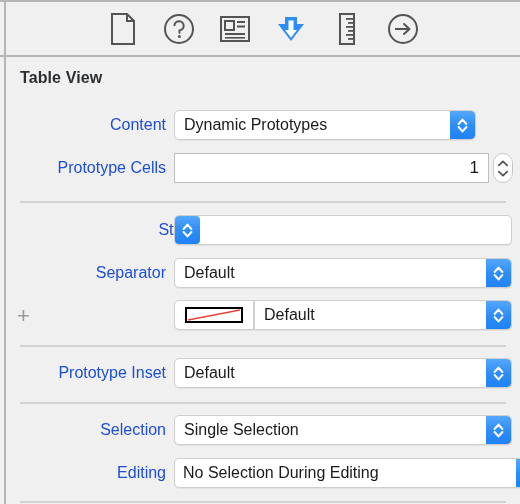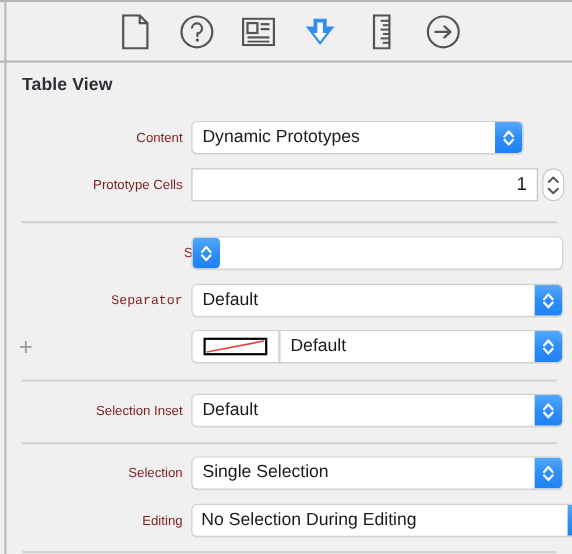--- a/index.html
+++ b/index.html
@@ -93,22 +93,22 @@
     left: 0;
     height: 30px;
     display: flex;
     align-items: center;
   }
   .row-label {
     position: absolute;
     right: 0;
     width: 160px;
     text-align: right;
-    font-size: 12px;
-    color: #7f1d1d;
+    font-size: 16px;
+    color: #1d4ed8;
     line-height: 30px;
     white-space: nowrap;
   }
 
   
   .popup {
     position: absolute;
     height: 30px;
     background: #ffffff;
     border: 1px solid #cfcfcf;
@@ -315,21 +315,21 @@
     <div class="popup" style="left:168px; top:158px; width:338px;">
       <span class="popup-arrow">
         <svg width="13" height="19" viewBox="0 0 13 19">
           <path d="M2.6 8 L6.5 3.6 L10.4 8" fill="none" stroke="#ffffff" stroke-width="2" stroke-linecap="round" stroke-linejoin="round"></path>
           <path d="M2.6 11 L6.5 15.4 L10.4 11" fill="none" stroke="#ffffff" stroke-width="2" stroke-linecap="round" stroke-linejoin="round"></path>
         </svg>
       </span>
     </div>
 
     <div class="row" style="top:201px; width:514px;">
-      <span class="row-label" style="left:0; width:160px;font-family:Liberation Mono, monospace;">Separator</span>
+      <span class="row-label" style="left:0; width:160px;">Separator</span>
     </div>
     <div class="popup" style="left:168px; top:201px; width:338px;">
       <span class="popup-text">Default</span>
       <span class="popup-arrow">
         <svg width="13" height="19" viewBox="0 0 13 19">
           <path d="M2.6 8 L6.5 3.6 L10.4 8" fill="none" stroke="#ffffff" stroke-width="2" stroke-linecap="round" stroke-linejoin="round"></path>
           <path d="M2.6 11 L6.5 15.4 L10.4 11" fill="none" stroke="#ffffff" stroke-width="2" stroke-linecap="round" stroke-linejoin="round"></path>
         </svg>
       </span>
     </div>
@@ -349,21 +349,21 @@
         <svg width="13" height="19" viewBox="0 0 13 19">
           <path d="M2.6 8 L6.5 3.6 L10.4 8" fill="none" stroke="#ffffff" stroke-width="2" stroke-linecap="round" stroke-linejoin="round"></path>
           <path d="M2.6 11 L6.5 15.4 L10.4 11" fill="none" stroke="#ffffff" stroke-width="2" stroke-linecap="round" stroke-linejoin="round"></path>
         </svg>
       </span>
     </div>
 
     <div class="divider" style="top:288px;"></div>
 
     <div class="row" style="top:301px; width:514px;">
-      <span class="row-label" style="left:0; width:160px;">Selection Inset</span>
+      <span class="row-label" style="left:0; width:160px;">Prototype Inset</span>
     </div>
     <div class="popup" style="left:168px; top:301px; width:338px;">
       <span class="popup-text">Default</span>
       <span class="popup-arrow">
         <svg width="13" height="19" viewBox="0 0 13 19">
           <path d="M2.6 8 L6.5 3.6 L10.4 8" fill="none" stroke="#ffffff" stroke-width="2" stroke-linecap="round" stroke-linejoin="round"></path>
           <path d="M2.6 11 L6.5 15.4 L10.4 11" fill="none" stroke="#ffffff" stroke-width="2" stroke-linecap="round" stroke-linejoin="round"></path>
         </svg>
       </span>
     </div>

